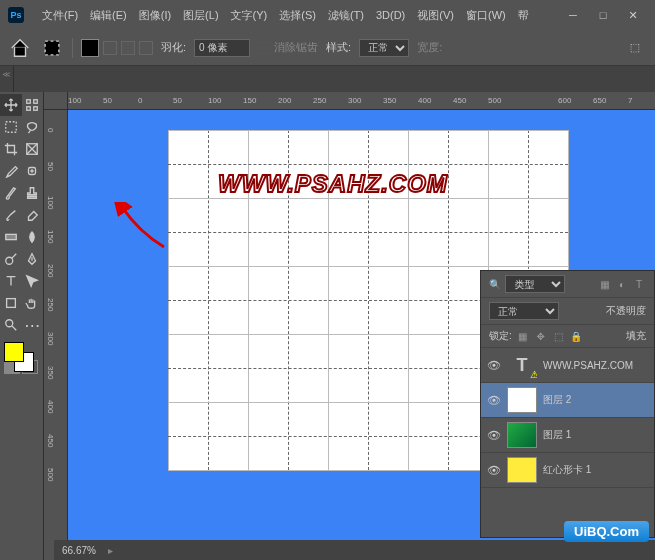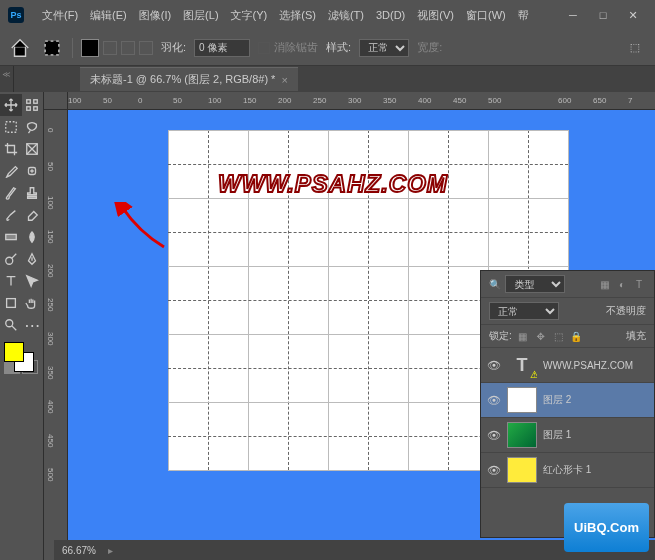--- a/index.html
+++ b/index.html
@@ -61,21 +61,21 @@
 .li{width:14px;height:14px;color:#999;display:flex;align-items:center;justify-content:center}
 .layer-list{flex:1;overflow:hidden}
 .layer{display:flex;align-items:center;padding:4px 6px;gap:6px;border-bottom:1px solid #454545}
 .layer.sel{background:#5a7aa8}
 .eye{width:14px;color:#ccc;display:flex;align-items:center;justify-content:center;font-size:11px}
 .thumb{width:30px;height:26px;background:#fff;border:1px solid #888;display:flex;align-items:center;justify-content:center;font-size:8px;overflow:hidden}
 .thumb.text{background:transparent;border:none;color:#ccc;position:relative}
 .thumb.text .T{font-size:18px;font-weight:bold}
 .thumb.text .warn{position:absolute;bottom:-2px;right:-2px;color:#ff0;font-size:10px}
 .layer-name{font-size:10px;white-space:nowrap;overflow:hidden}
-.ubq{position:absolute;bottom:8px;right:6px;background:linear-gradient(#4aa3e8,#0e7fd4);color:#fff;font-weight:bold;font-size:13px;padding:17px 10px;border-radius:4px;z-index:30;display:flex;align-items:center;gap:2px}
+.ubq{position:absolute;bottom:18px;right:6px;background:linear-gradient(#4aa3e8,#0e7fd4);color:#fff;font-weight:bold;font-size:13px;padding:3px 10px;border-radius:4px;z-index:30;display:flex;align-items:center;gap:2px}
 .opacity-group{display:flex;align-items:center;gap:2px;margin-left:auto;font-size:10px}
 </style>
 </head>
 <body>
 
 <div class="titlebar">
   <div class="ps-logo">Ps</div>
   <div class="menu-item">文件(F)</div>
   <div class="menu-item">编辑(E)</div>
   <div class="menu-item">图像(I)</div>
@@ -119,24 +119,20 @@
     <span>消除锯齿</span>
   </div>
   <span class="opt-label">样式:</span>
   <select class="opt-select"><option>正常</option></select>
   <span class="opt-label" style="color:#888">宽度:</span>
   <div class="opt-icon" style="margin-left:auto">⬚</div>
 </div>
 
 <div class="tabbar">
   <div class="left-collapse" style="position:absolute;left:0;width:14px;height:26px">≪</div>
-  <div class="doc-tab">
-    <span>未标题-1 @ 66.7% (图层 2, RGB/8#) *</span>
-    <span class="tab-close">×</span>
-  </div>
 </div>
 
 <div class="main">
 
   <div class="toolbox">
     <div class="tool active">
         <svg viewBox="0 0 16 16">
           <path d="M8 1v14M1 8h14M8 1l-2 2M8 1l2 2M8 15l-2-2M8 15l2-2M1 8l2-2M1 8l2 2M15 8l-2-2M15 8l-2 2"></path>
         </svg>
       </div>

